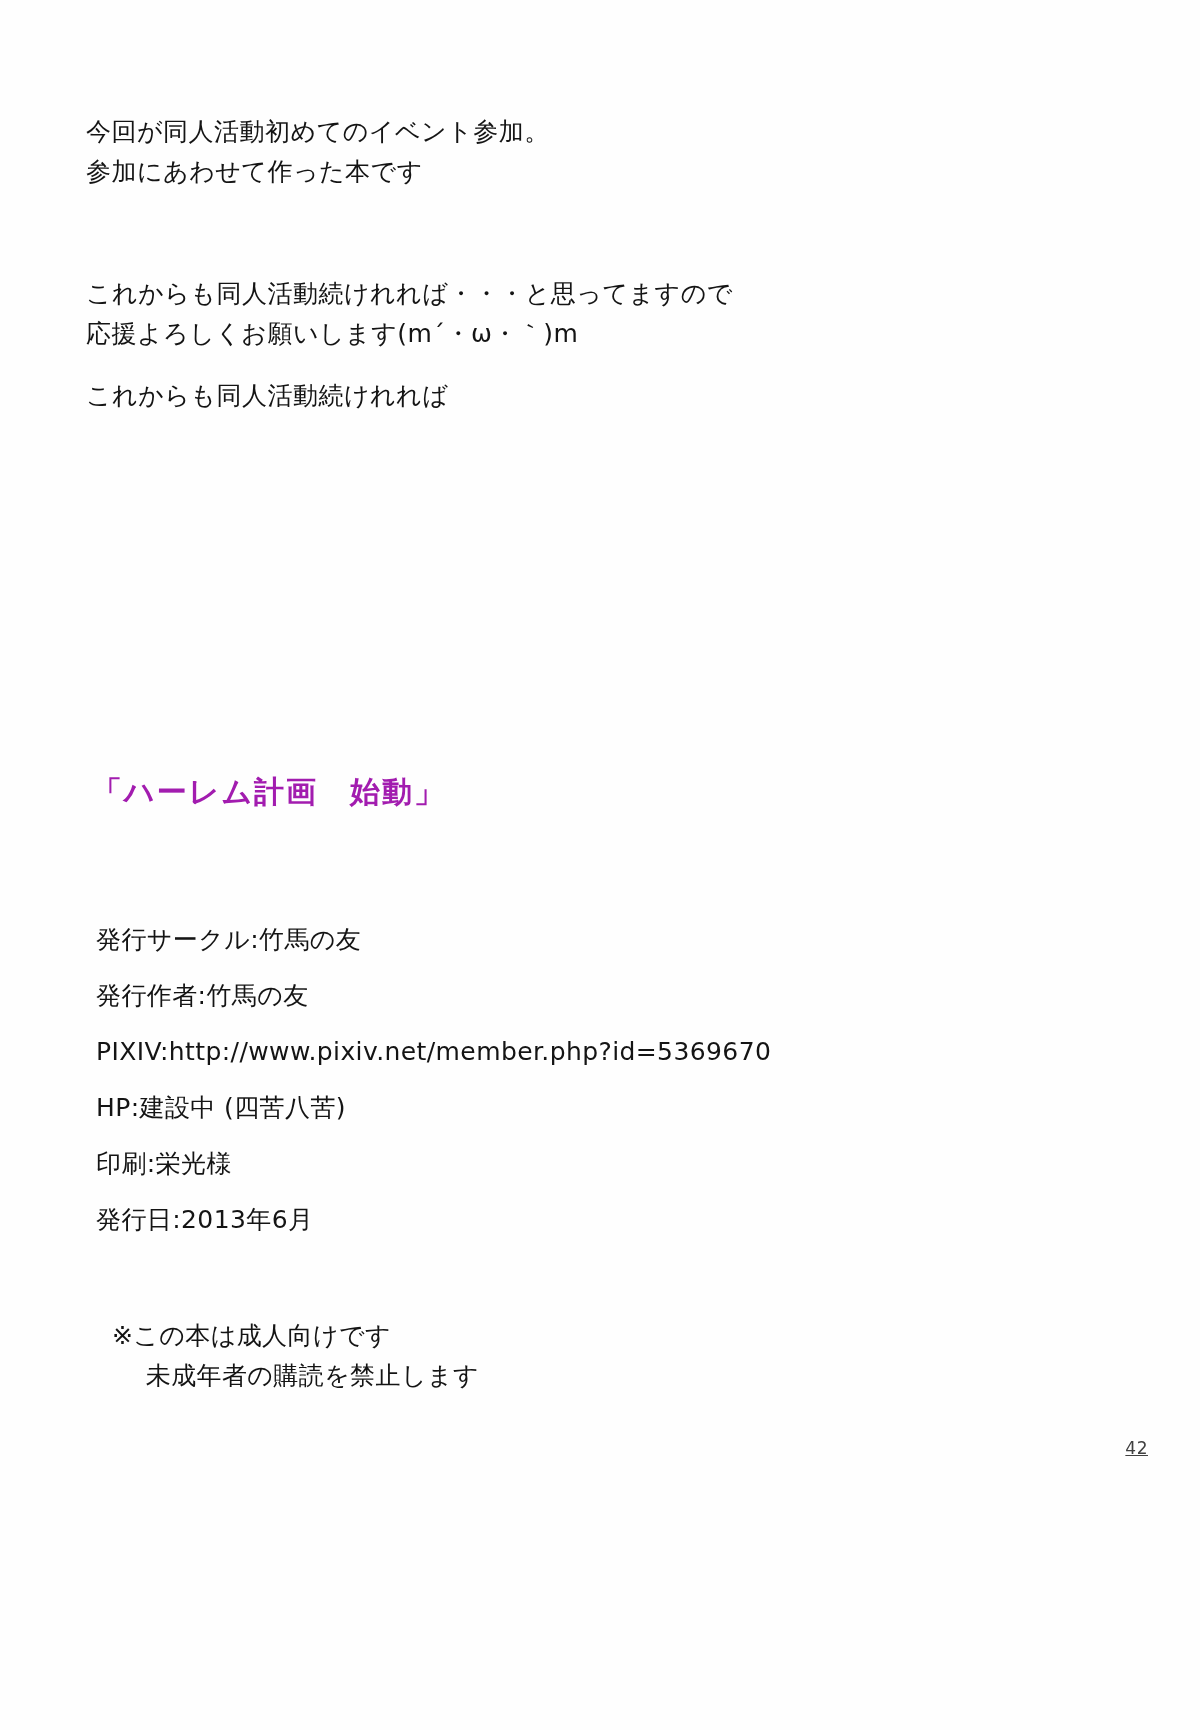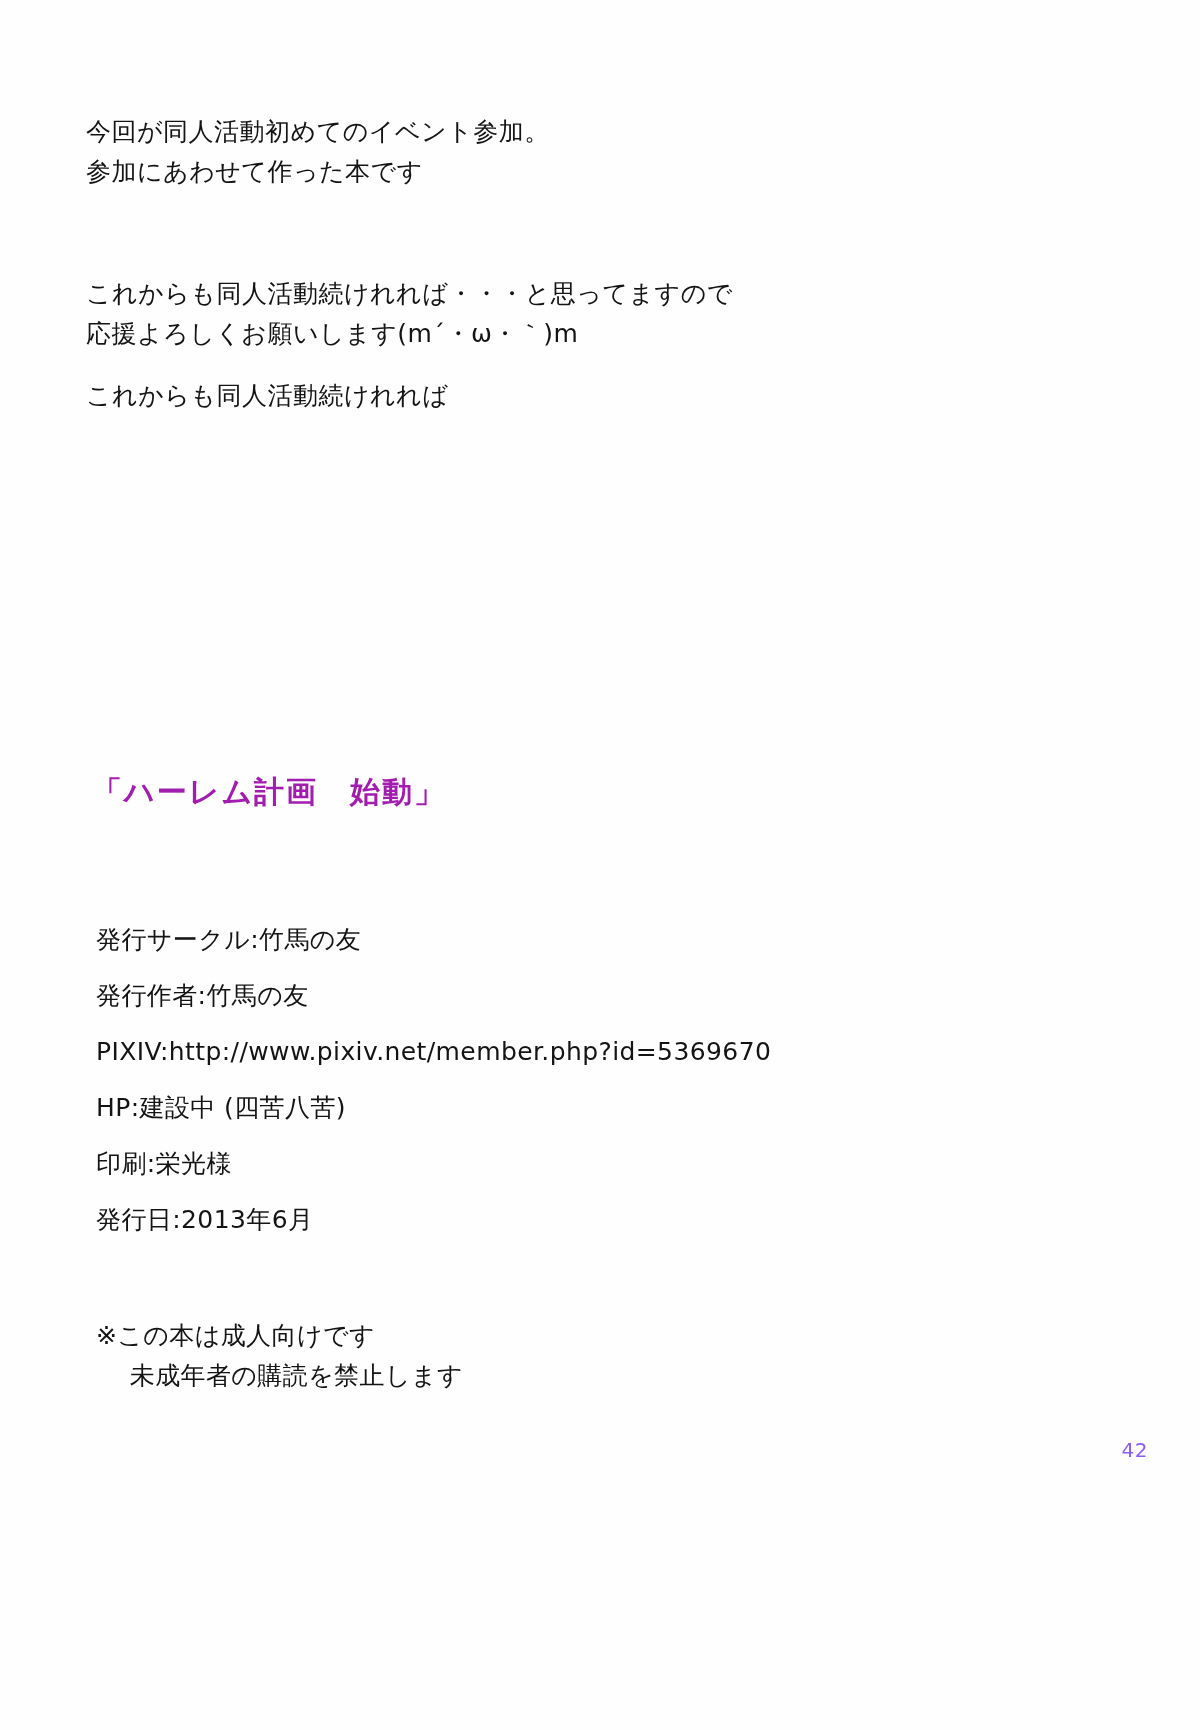--- a/index.html
+++ b/index.html
@@ -62,41 +62,42 @@
     line-height: 31px;
     margin-bottom: 25px;
     letter-spacing: 0.4px;
     color: #141414;
     white-space: pre-wrap;
   }
 
   
   .notices {
     position: absolute;
-    left: 96px;
+    left: 112px;
     top: 1316px;
     width: 980px;
   }
   .notices .notice {
     font-size: 25px;
     line-height: 40px;
     letter-spacing: 0.4px;
     color: #141414;
     white-space: pre-wrap;
     margin-bottom: 24px;
   }
 
   
   .page-number {
     position: absolute;
     right: 52px;
     top: 1438px;
-    font-size: 20px;
-    color: #8b5cf6;
+    font-size: 17px;
+    color: #404040;
     letter-spacing: 0.5px;
+    text-decoration: underline;
   }
 </style>
 </head>
 <body>
 
 <div class="page">
 
   <div class="afterword">
     <p>今回が同人活動初めてのイベント参加。
 参加にあわせて作った本です</p>

